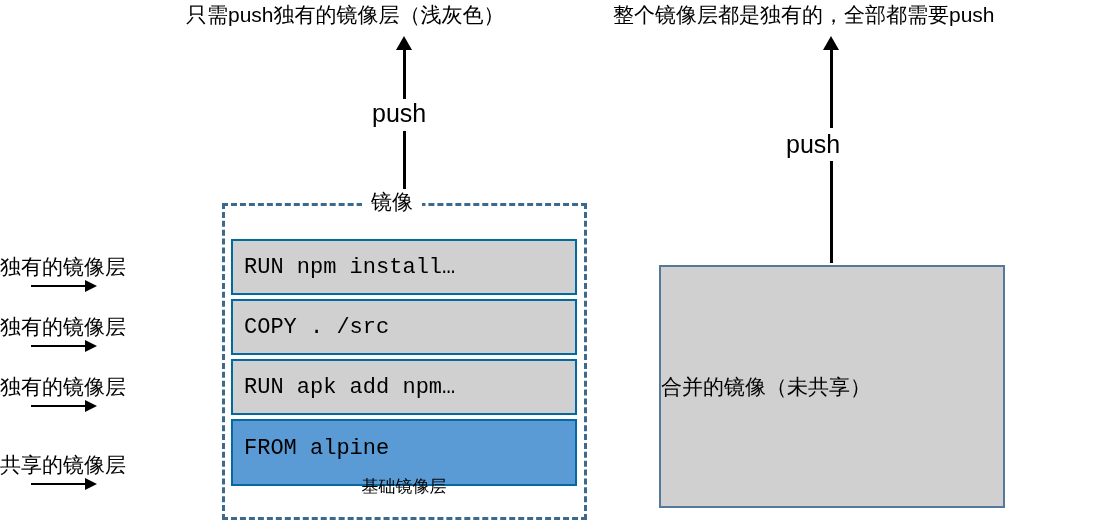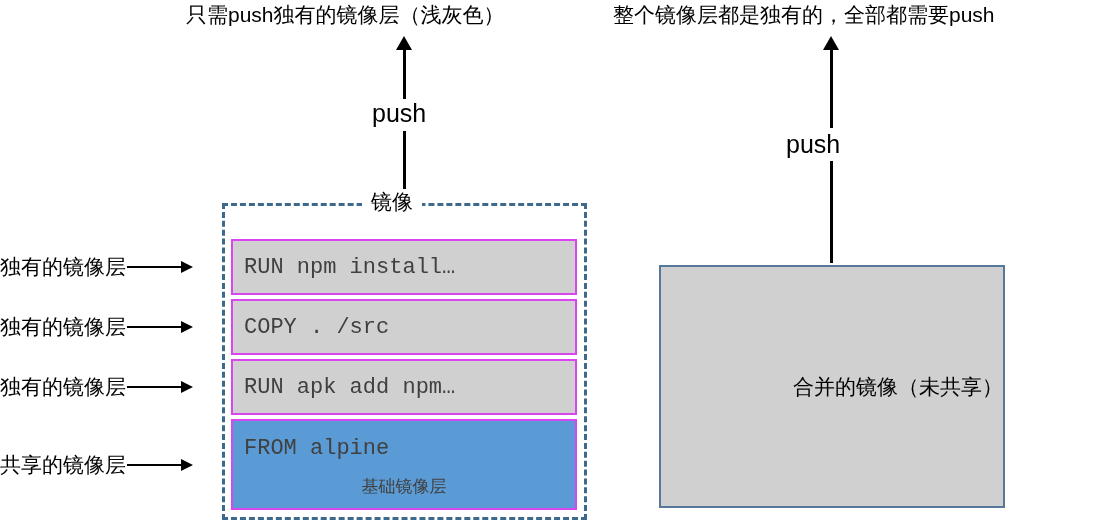--- a/index.html
+++ b/index.html
@@ -89,44 +89,44 @@
     color: #000000;
     font-family: "Liberation Sans", "DejaVu Sans", sans-serif;
   }
 
   
   .layer {
     position: absolute;
     left: 231px;
     width: 346px;
     box-sizing: border-box;
-    border: 2px solid #d946ef;
+    border: 2px solid #0369a1;
     font-family: "Liberation Mono", "DejaVu Sans Mono", monospace;
     font-size: 22px;
-    color: #404040;
+    color: #000000;
   }
   .layer .cmd {
     position: absolute;
     left: 11px;
     white-space: nowrap;
     font-family: "Liberation Mono", "DejaVu Sans Mono", monospace;
   }
   .layer.unique {
     background: #d0d0d0;
     height: 56px;
   }
   .layer.unique .cmd { top: 14px; }
 
   #layer-0 { top: 239px; }
   #layer-1 { top: 299px; padding-left: 41px; }
   #layer-2 { top: 359px; }
 
   #layer-3 {
     top: 419px;
-    height: 91px;
+    height: 67px;
     background: #5b9bd5;
   }
   #layer-3 .cmd { top: 15px; }
   #layer-3 .sub {
     position: absolute;
     top: 54px;
     left: 0;
     right: 0;
     text-align: center;
     font-size: 17px;
@@ -134,20 +134,21 @@
     font-family: Liberation Mono, monospace;
   }
 
   
   .annot {
     position: absolute;
     height: 26px;
     display: flex;
     align-items: center;
     left: 0px;
+    flex-direction: column;
   }
   .annot .annot-text {
     font-size: 21px;
     line-height: 26px;
     white-space: nowrap;
     color: #000000;
     font-family: "Liberation Sans", "DejaVu Sans", sans-serif;
   }
   .annot .annot-arrow {
     position: relative;
@@ -189,21 +190,21 @@
     height: 243px;
     box-sizing: border-box;
     background: #d0d0d0;
     border: 2px solid #56799b;
   }
   #merged-box-label {
     position: absolute;
     left: 0;
     right: 0;
     top: 107px;
-    text-align: right;
+    text-align: left;
     font-size: 21px;
     line-height: 26px;
     white-space: nowrap;
     color: #000000;
     font-family: "Liberation Sans", "DejaVu Sans", sans-serif;
   }
 </style>
 </head>
 <body>
 

